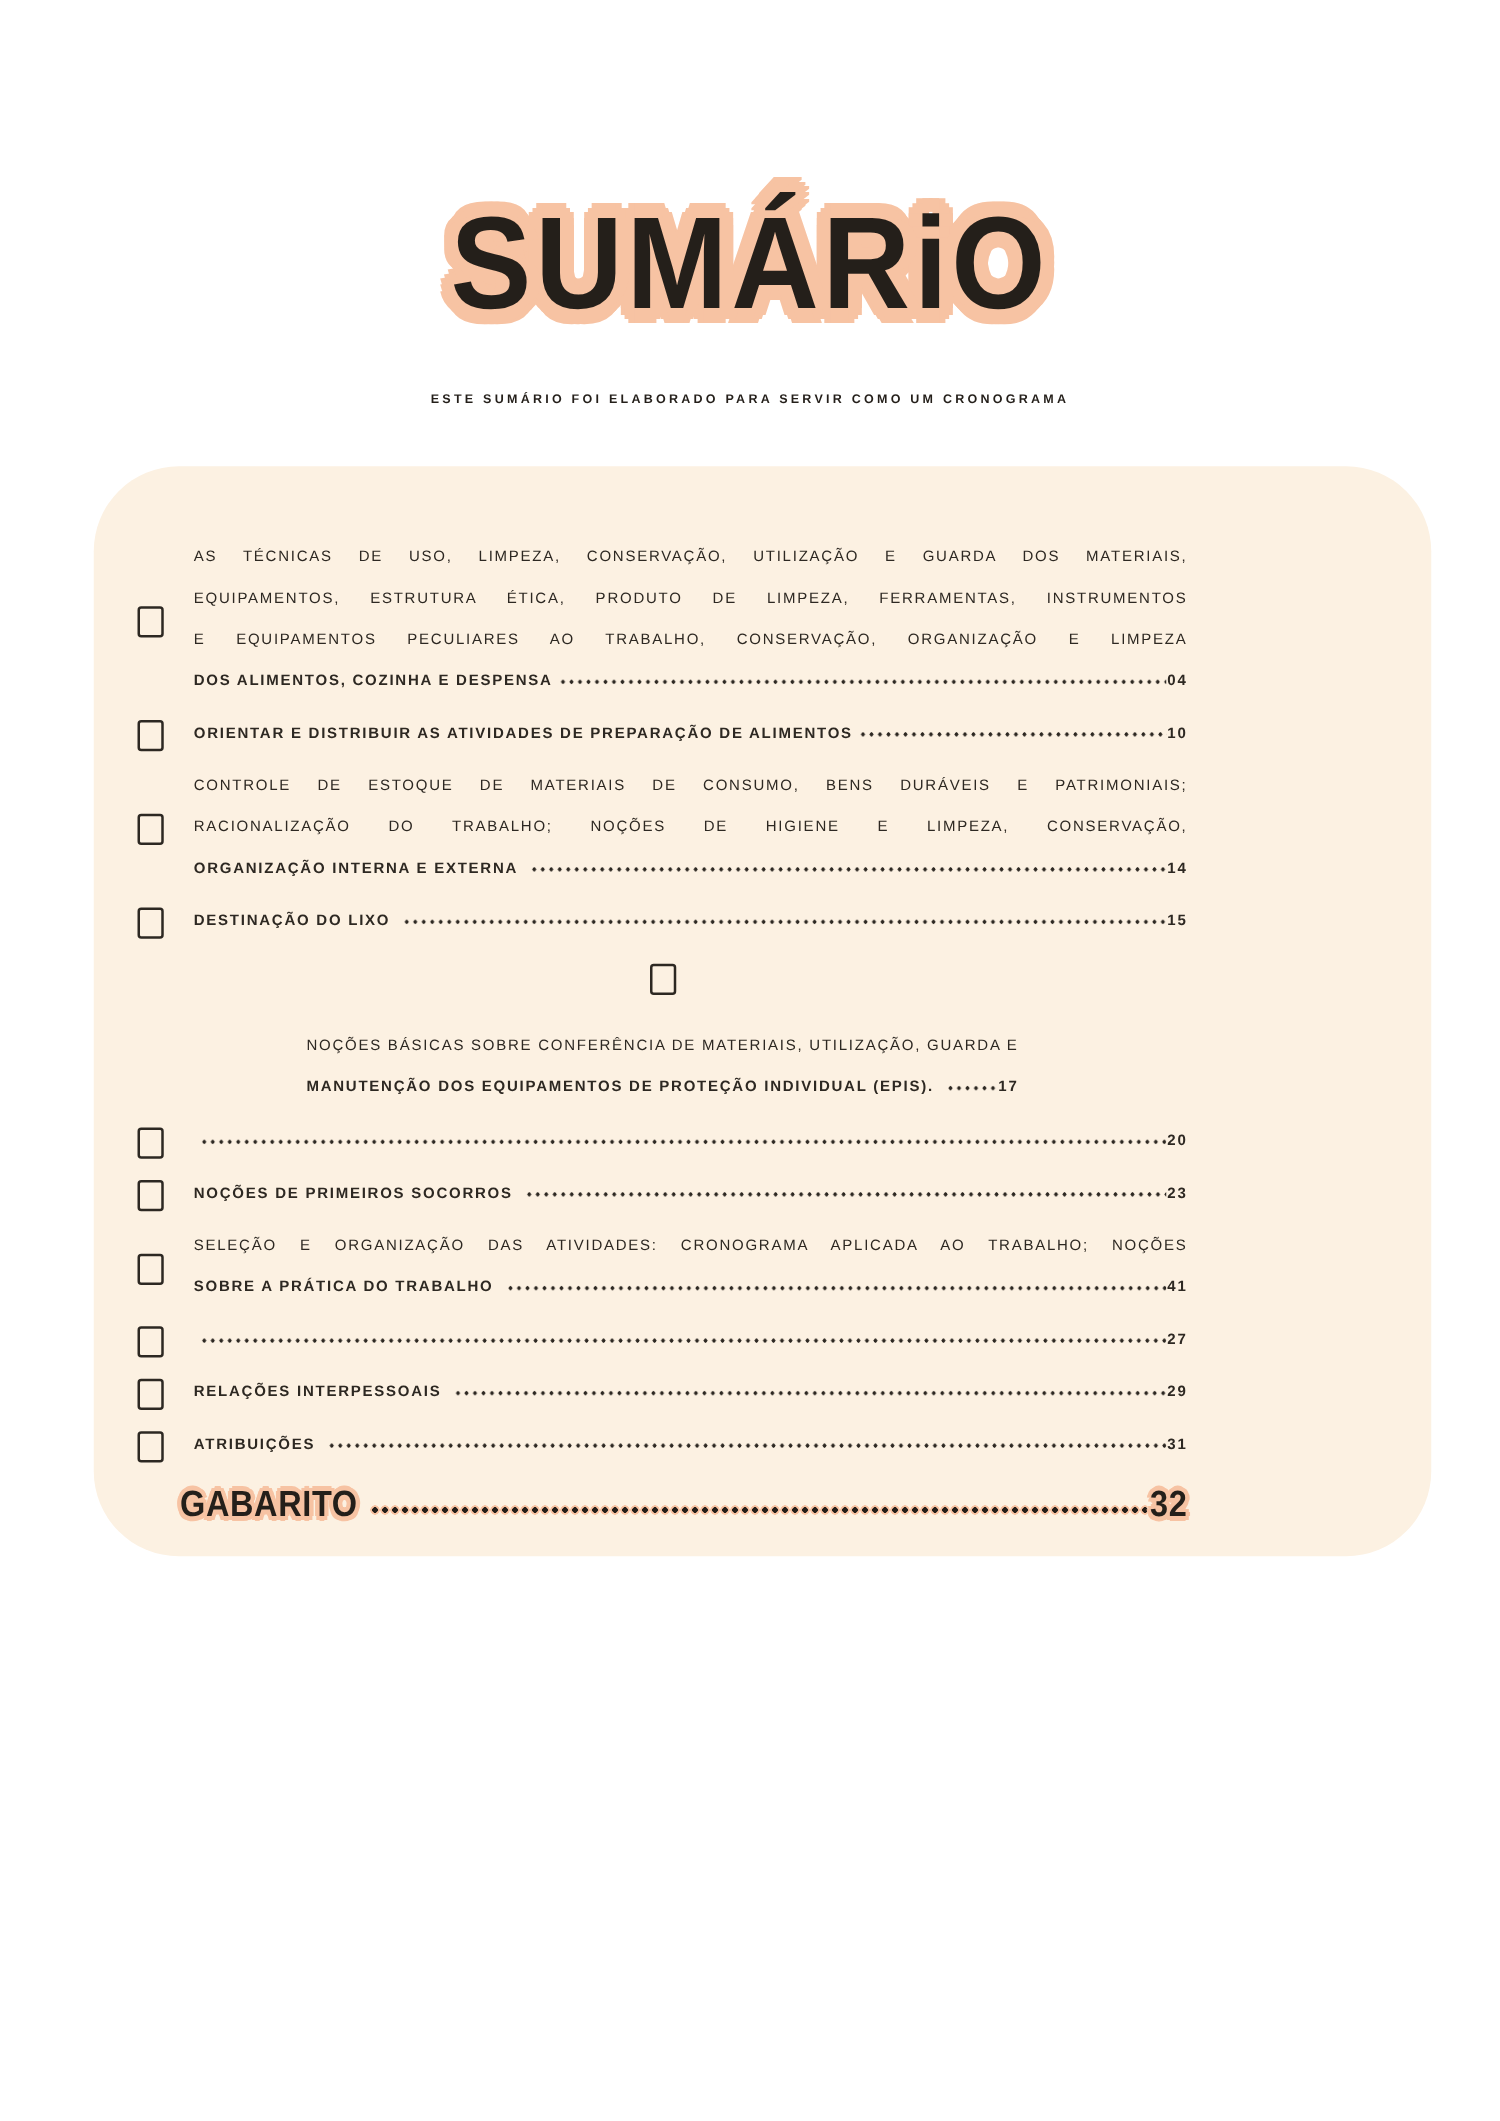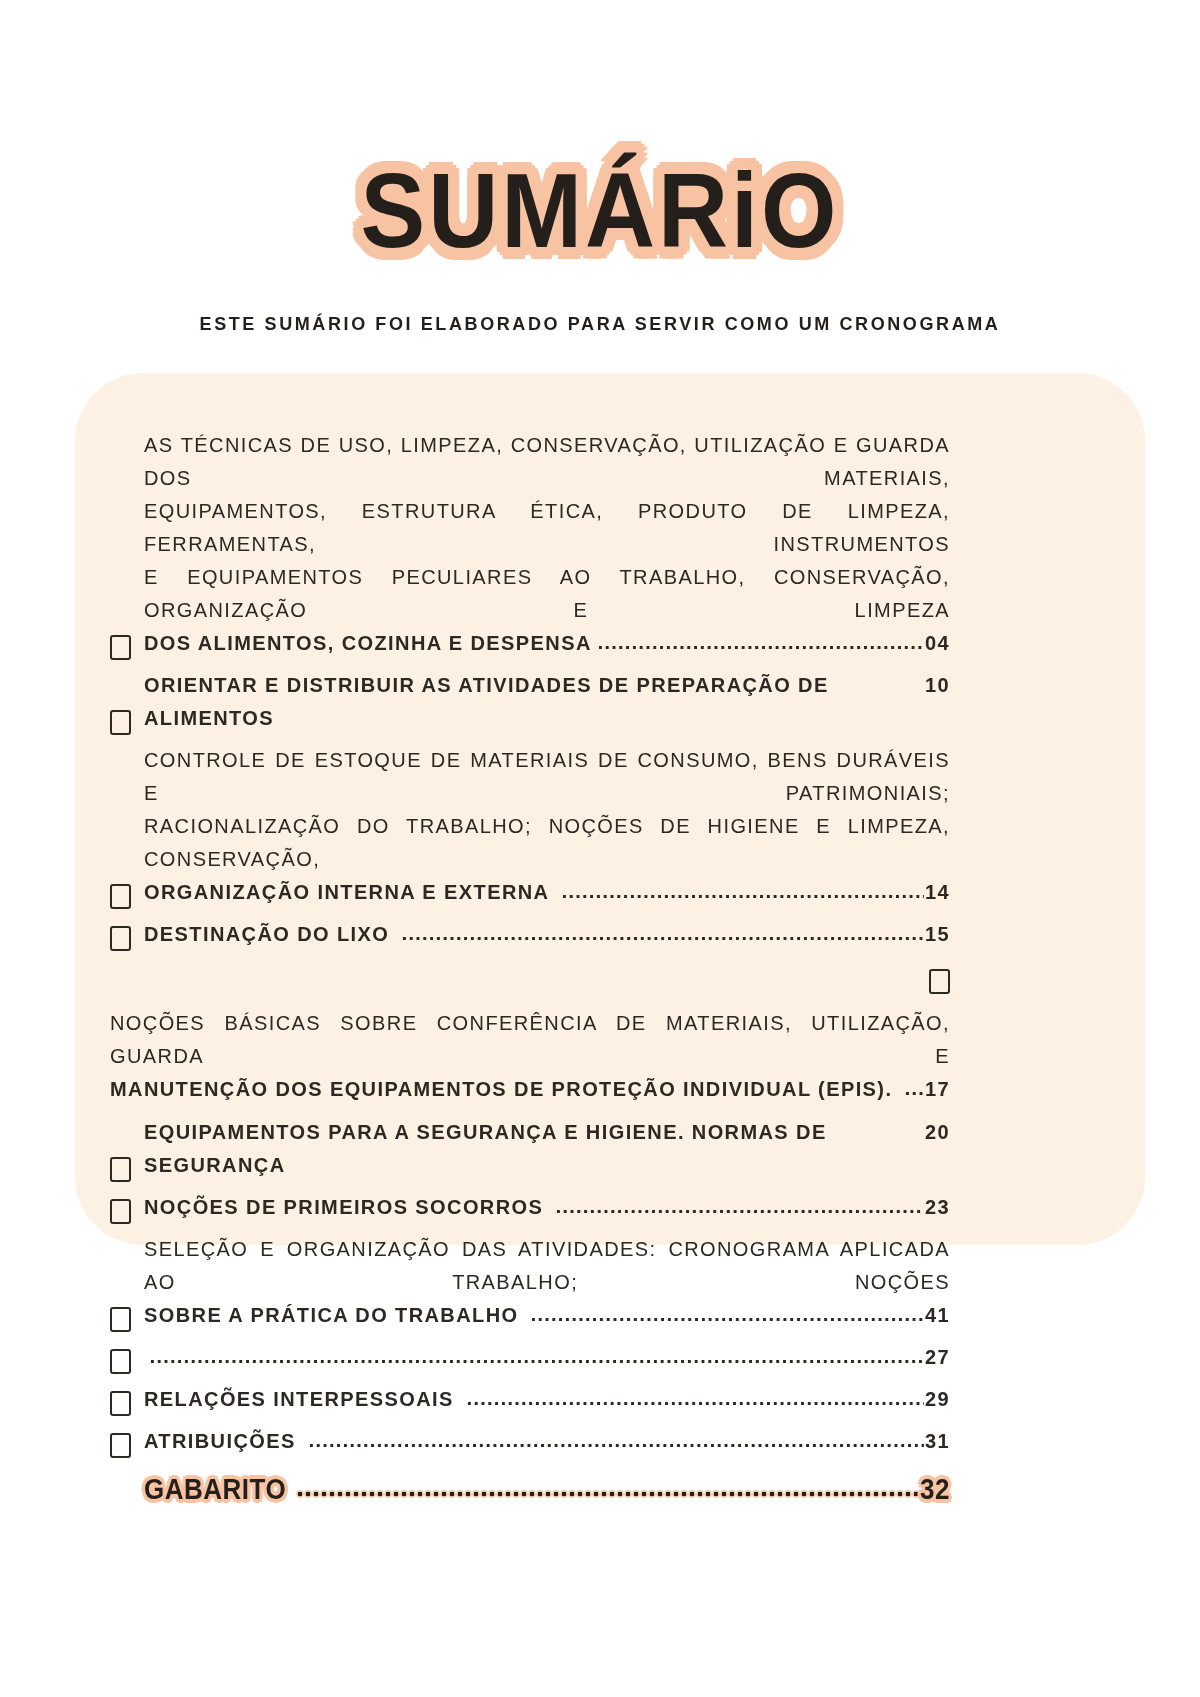--- a/index.html
+++ b/index.html
@@ -35,43 +35,43 @@
       8px 8px 0 var(--accent), 8px -8px 0 var(--accent),
       -8px 8px 0 var(--accent), -8px -8px 0 var(--accent),
       11px 5px 0 var(--accent), 11px -5px 0 var(--accent),
       -11px 5px 0 var(--accent), -11px -5px 0 var(--accent),
       5px 11px 0 var(--accent), 5px -11px 0 var(--accent),
       -5px 11px 0 var(--accent), -5px -11px 0 var(--accent);
   }
 
   .page-subtitle {
     margin-top: 47px;
-    font-size: 18px;
+    font-size: 10px;
     font-weight: bold;
     letter-spacing: 2.6px;
     color: #241f1a;
   }
 
   .toc-box {
     position: absolute;
     left: 75px;
     top: 373px;
     width: 1070px;
     height: 872px;
     background: var(--box-bg);
     border-radius: 68px;
     padding: 56px 195px 0 35px;
   }
 
   .toc-item {
     display: flex;
-    align-items: flex-end;
-    gap: 13px;
+    align-items: center;
+    gap: 24px;
     margin-bottom: 9px;
-    font-size: 20px;
+    font-size: 12px;
     letter-spacing: 1.4px;
     line-height: 33px;
   }
   .toc-item:nth-child(5) { margin-top: 14px; flex-direction: column; }
   .toc-item:nth-child(6) { margin-top: 10px; }
   .toc-item:nth-child(9) { margin-top: 8px; }
 
   .checkbox {
     flex: none;
     width: 21px;
@@ -194,21 +194,20 @@
             <span class="toc-text">MANUTENÇÃO DOS EQUIPAMENTOS DE PROTEÇÃO INDIVIDUAL (EPIS). </span>
             <span class="dots"></span>
             <span class="toc-page">17</span>
           </div>
         </div>
       </div>
       <div class="toc-item">
         <span class="checkbox"></span>
         <div class="toc-content">
           <div class="toc-last">
-            <span class="toc-text">EQUIPAMENTOS PARA A SEGURANÇA E HIGIENE. NORMAS DE SEGURANÇA </span>
             <span class="dots"></span>
             <span class="toc-page">20</span>
           </div>
         </div>
       </div>
       <div class="toc-item">
         <span class="checkbox"></span>
         <div class="toc-content">
           <div class="toc-last">
             <span class="toc-text">NOÇÕES DE PRIMEIROS SOCORROS </span>

